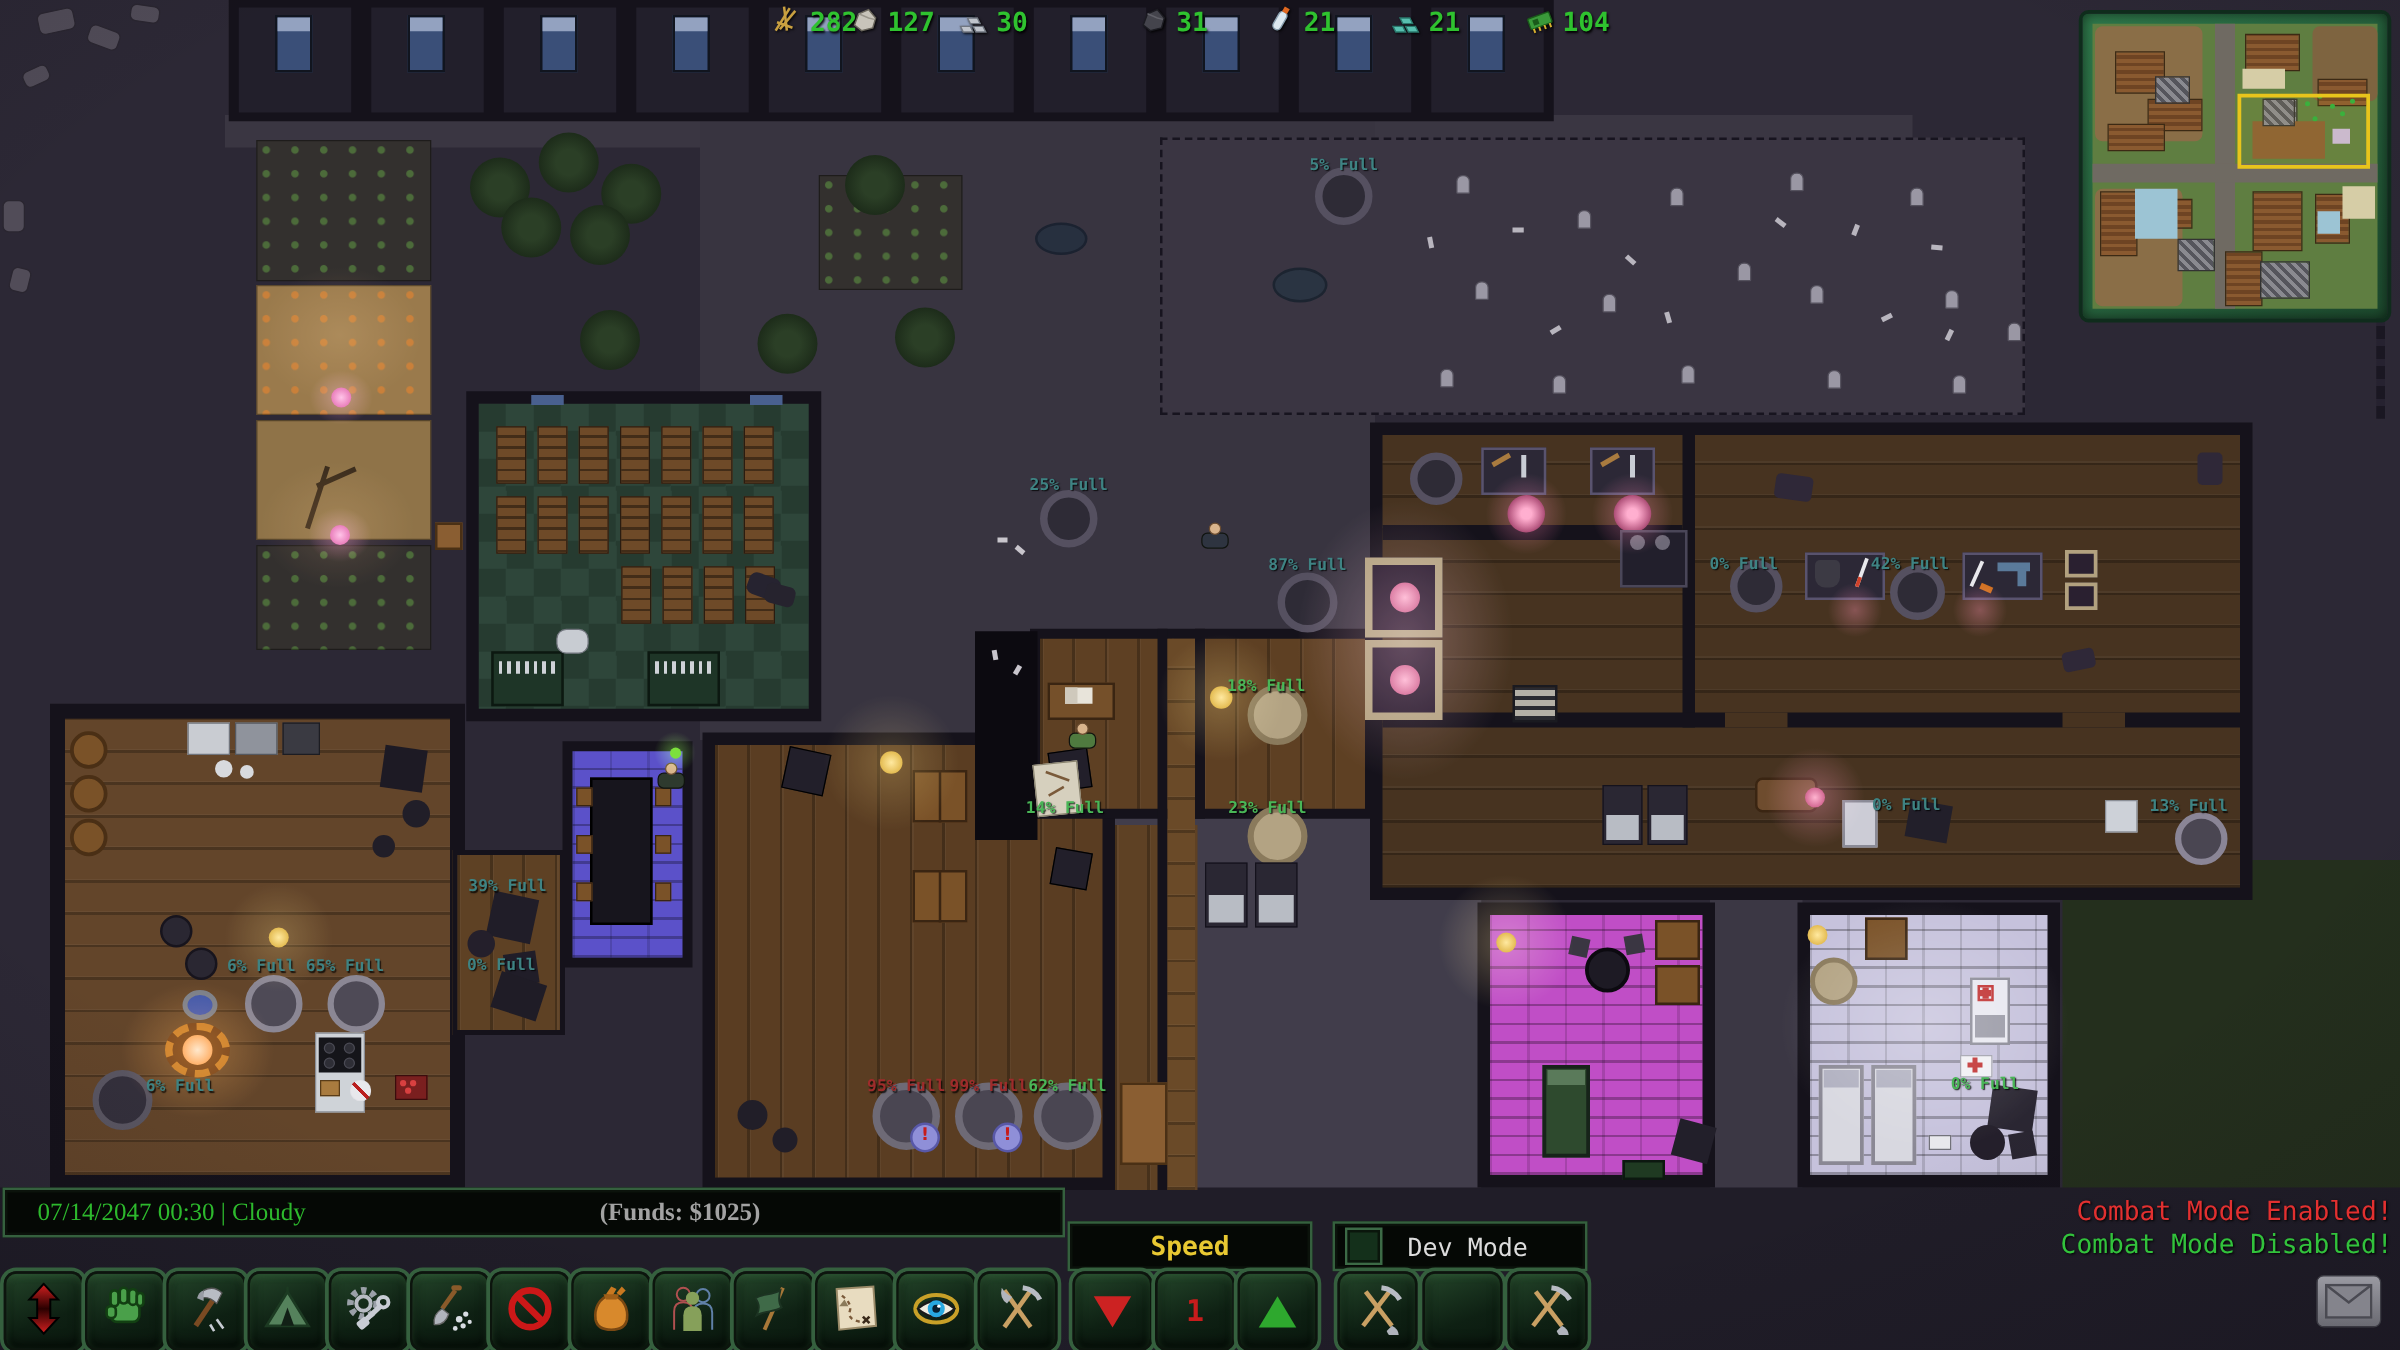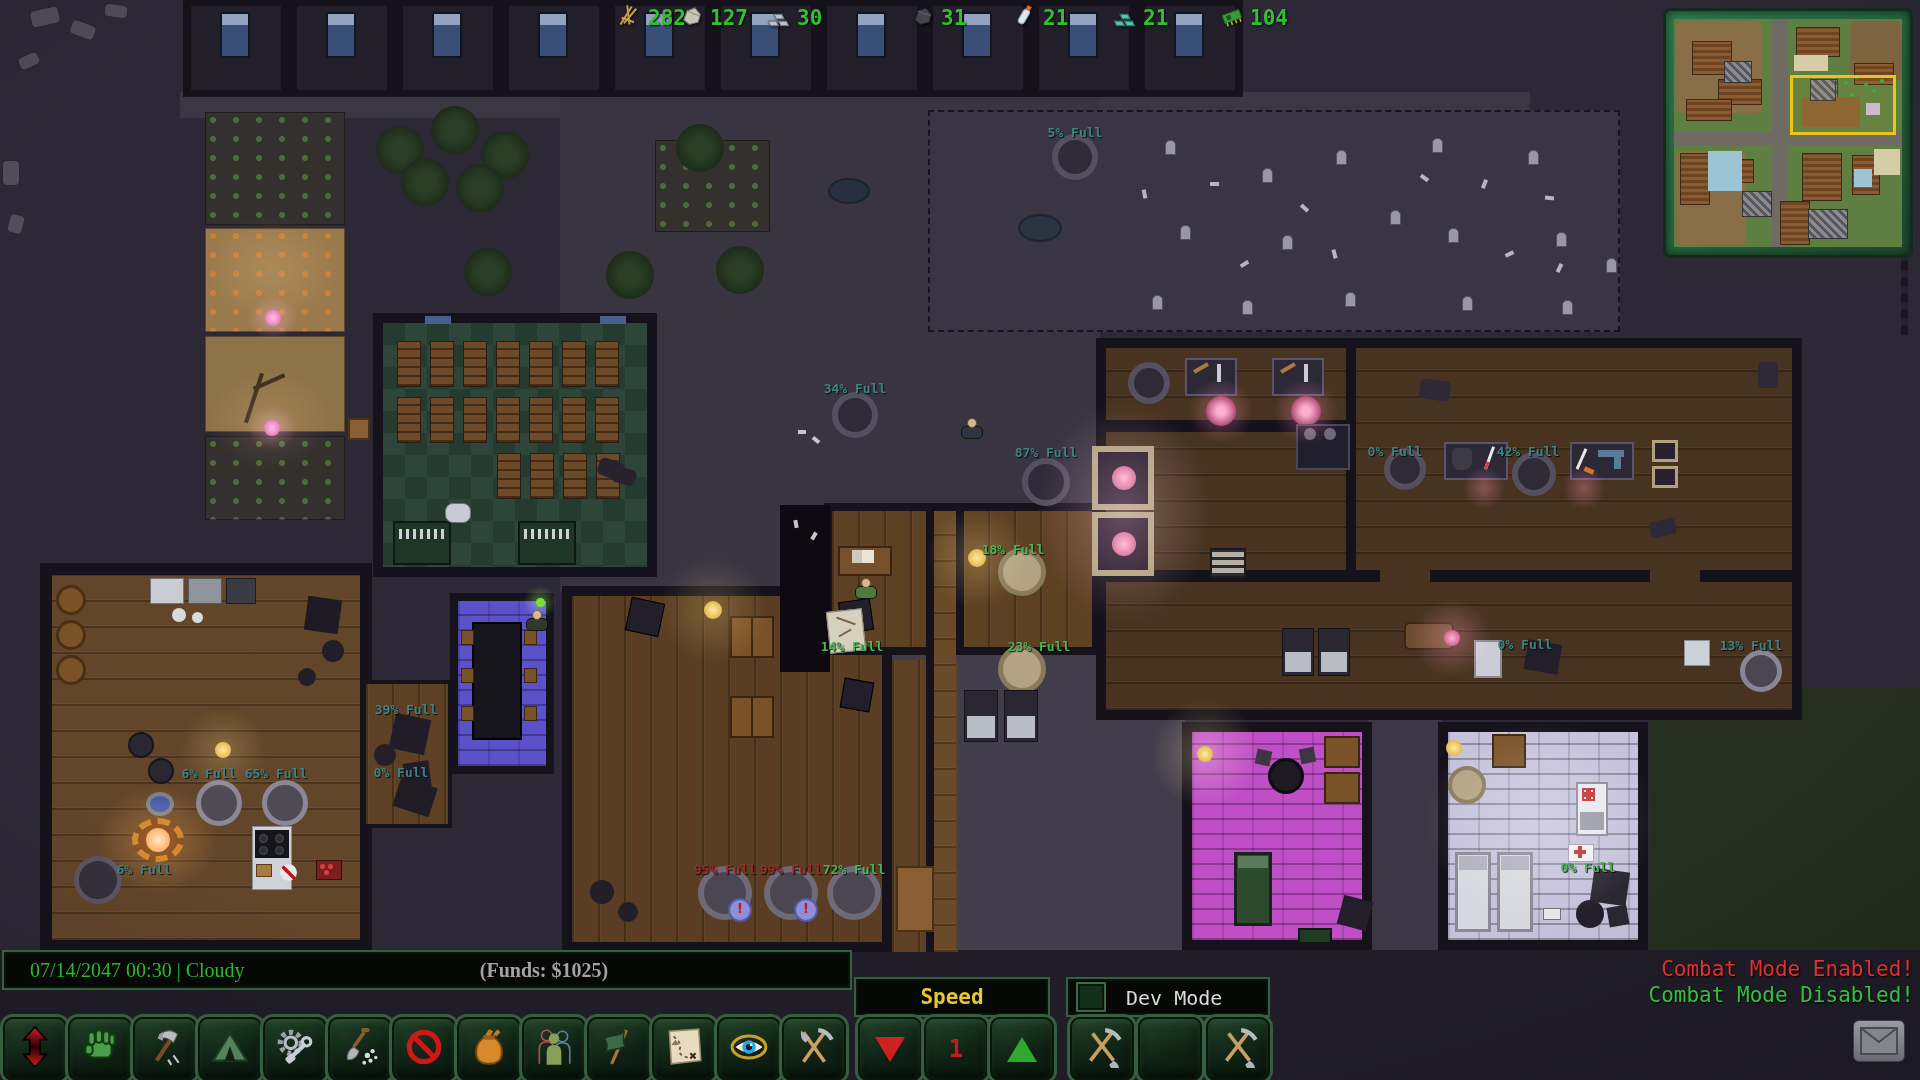--- a/index.html
+++ b/index.html
@@ -347,33 +347,33 @@
       <div class="a" style="left: 1608px; top: 906px; width: 20px; height: 20px; background: rgb(42, 38, 50); transform: rotate(-10deg);"></div>
       <div class="a" style="left: 1543px; top: 908px; width: 18px; height: 12px; background: rgb(232, 232, 236); border: 1px solid rgb(112, 112, 120);"></div>
       <div class="a glow" style="left: 182px; top: 193px; width: 180px; height: 150px; background: radial-gradient(closest-side, rgba(255, 175, 115, 0.18), transparent 72%);"></div>
       <div class="a glow" style="left: 185px; top: 350px; width: 170px; height: 140px; background: radial-gradient(closest-side, rgba(255, 175, 115, 0.16), transparent 72%);"></div>
       <div class="a circ" style="left: 265px; top: 310px; width: 16px; height: 16px; background: radial-gradient(circle, rgb(255, 196, 232), rgb(224, 96, 168)); z-index: 31;"></div>
       <div class="a glow" style="left: 238px; top: 288px; width: 70px; height: 60px; background: radial-gradient(closest-side, rgba(255, 130, 200, 0.4), transparent 72%);"></div>
       <div class="a circ" style="left: 264px; top: 420px; width: 16px; height: 16px; background: radial-gradient(circle, rgb(255, 196, 232), rgb(224, 96, 168)); z-index: 31;"></div>
       <div class="a glow" style="left: 237px; top: 398px; width: 70px; height: 60px; background: radial-gradient(closest-side, rgba(255, 130, 200, 0.4), transparent 72%);"></div>
       <div class="a" style="left: 0px; top: 0px; width: 1920px; height: 1080px; background: radial-gradient(120% 120% at 48% 42%, rgba(0, 0, 0, 0) 45%, rgba(8, 6, 14, 0.5) 100%); z-index: 28; pointer-events: none;"></div>
       <span class="lbl teal" style="left: 1075px; top: 125px;">5% Full</span>
-      <span class="lbl teal" style="left: 855px; top: 381px;">34% Full</span>
+      <span class="lbl teal" style="left: 855px; top: 381px;">25% Full</span>
       <span class="lbl teal" style="left: 1046px; top: 445px;">87% Full</span>
       <span class="lbl green" style="left: 1013px; top: 542px;">18% Full</span>
       <span class="lbl green" style="left: 852px; top: 639px;">14% Full</span>
-      <span class="lbl green" style="left: 1014px; top: 639px; margin-left: 25px;">23% Full</span>
+      <span class="lbl green" style="left: 1014px; top: 639px;">23% Full</span>
       <span class="lbl teal" style="left: 406px; top: 702px;">39% Full</span>
       <span class="lbl teal" style="left: 401px; top: 765px;">0% Full</span>
       <span class="lbl teal" style="left: 209px; top: 766px;">6% Full</span>
       <span class="lbl teal" style="left: 276px; top: 766px;">65% Full</span>
       <span class="lbl teal" style="left: 144px; top: 862px;">6% Full</span>
       <span class="lbl red" style="left: 725px; top: 862px;">95% Full</span>
       <span class="lbl red" style="left: 791px; top: 862px;">99% Full</span>
-      <span class="lbl green" style="left: 854px; top: 862px;">72% Full</span>
+      <span class="lbl green" style="left: 854px; top: 862px;">62% Full</span>
       <span class="lbl teal" style="left: 1395px; top: 444px;">0% Full</span>
       <span class="lbl teal" style="left: 1528px; top: 444px;">42% Full</span>
       <span class="lbl teal" style="left: 1525px; top: 637px;">0% Full</span>
       <span class="lbl teal" style="left: 1751px; top: 638px;">13% Full</span>
       <span class="lbl green" style="left: 1588px; top: 860px;">0% Full</span>
       <div class="badge" style="left: 728px; top: 898px;">!</div>
       <div class="badge" style="left: 794px; top: 898px;">!</div>
     </div>
 
   <div id="resbar">

